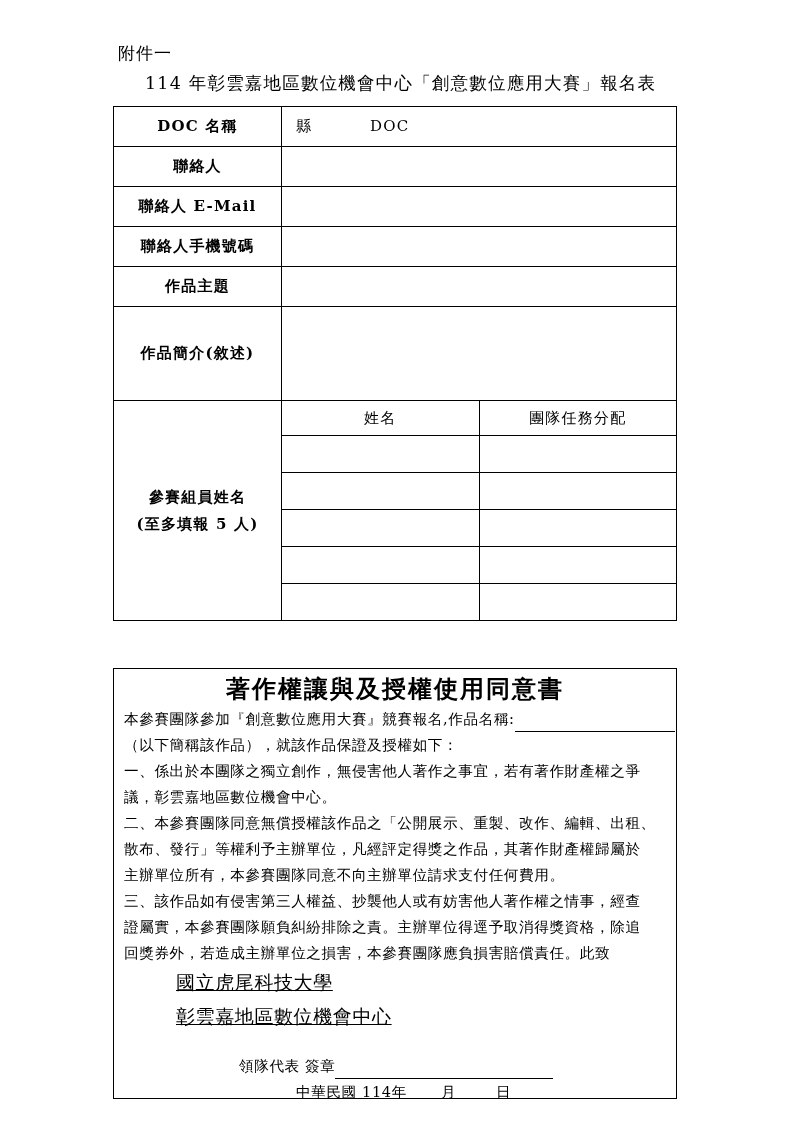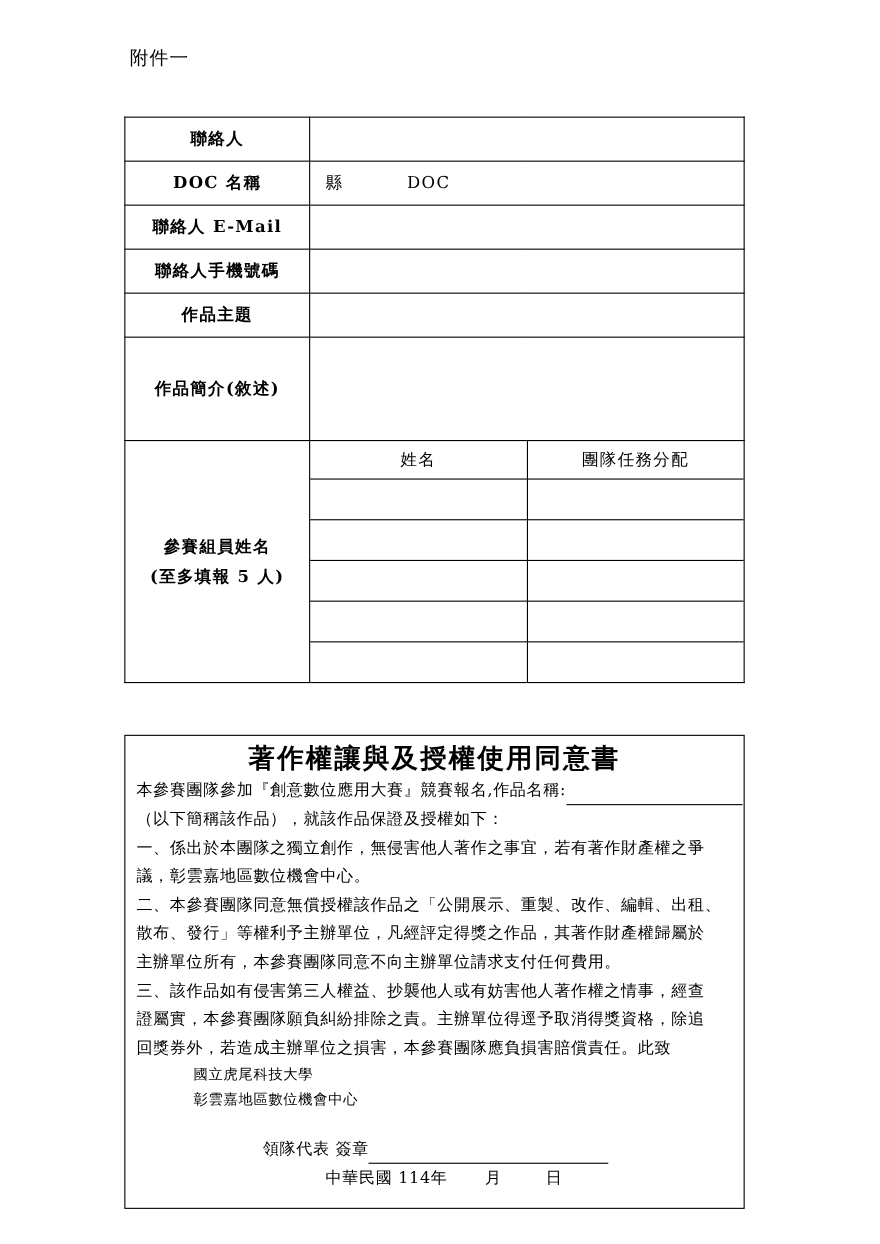--- a/index.html
+++ b/index.html
@@ -138,23 +138,24 @@
   }
   .fill-line {
     display: inline-block;
     border-bottom: 1.2px solid #000;
     width: 160px;
     height: 1em;
     vertical-align: bottom;
   }
   .sign-block {
     padding-left: 52px;
-    font-size: 13px;
-    line-height: 1.78;
-    letter-spacing: 0.6px;
+    font-size: 19px;
+    line-height: 1.78;
+    letter-spacing: 0.6px;
+    text-decoration: underline;
   }
   .sign-row {
     padding-left: 115px;
     font-size: 14.6px;
     line-height: 1.78;
     letter-spacing: 0.6px;
     white-space: nowrap;
     margin-top: 20px;
   }
   .sign-line {
@@ -174,32 +175,33 @@
   .gap-s { display: inline-block; width: 34px; }
   .gap-m { display: inline-block; width: 40px; }
 </style>
 </head>
 <body>
 
 <div class="page">
 
   <div class="attachment-label">附件一</div>
 
+  <div class="form-title">114 年彰雲嘉地區數位機會中心「創意數位應用大賽」報名表</div>
 
   <table class="main-table">
     <tbody>
-      <tr>
-        <td class="lbl-cell r-h2">聯絡人</td>
-        <td class="val-cell r-h2" colspan="2"></td>
-      </tr>
       <tr>
         <td class="lbl-cell r-h1">DOC 名稱</td>
         <td class="val-cell r-h1" colspan="2">
           <span class="doc-county">縣</span><span class="doc-val">DOC</span>
         </td>
+      </tr>
+      <tr>
+        <td class="lbl-cell r-h2">聯絡人</td>
+        <td class="val-cell r-h2" colspan="2"></td>
       </tr>
       <tr>
         <td class="lbl-cell r-h2">聯絡人 E-Mail</td>
         <td class="val-cell r-h2" colspan="2"></td>
       </tr>
       <tr>
         <td class="lbl-cell r-h2">聯絡人手機號碼</td>
         <td class="val-cell r-h2" colspan="2"></td>
       </tr>
       <tr>

